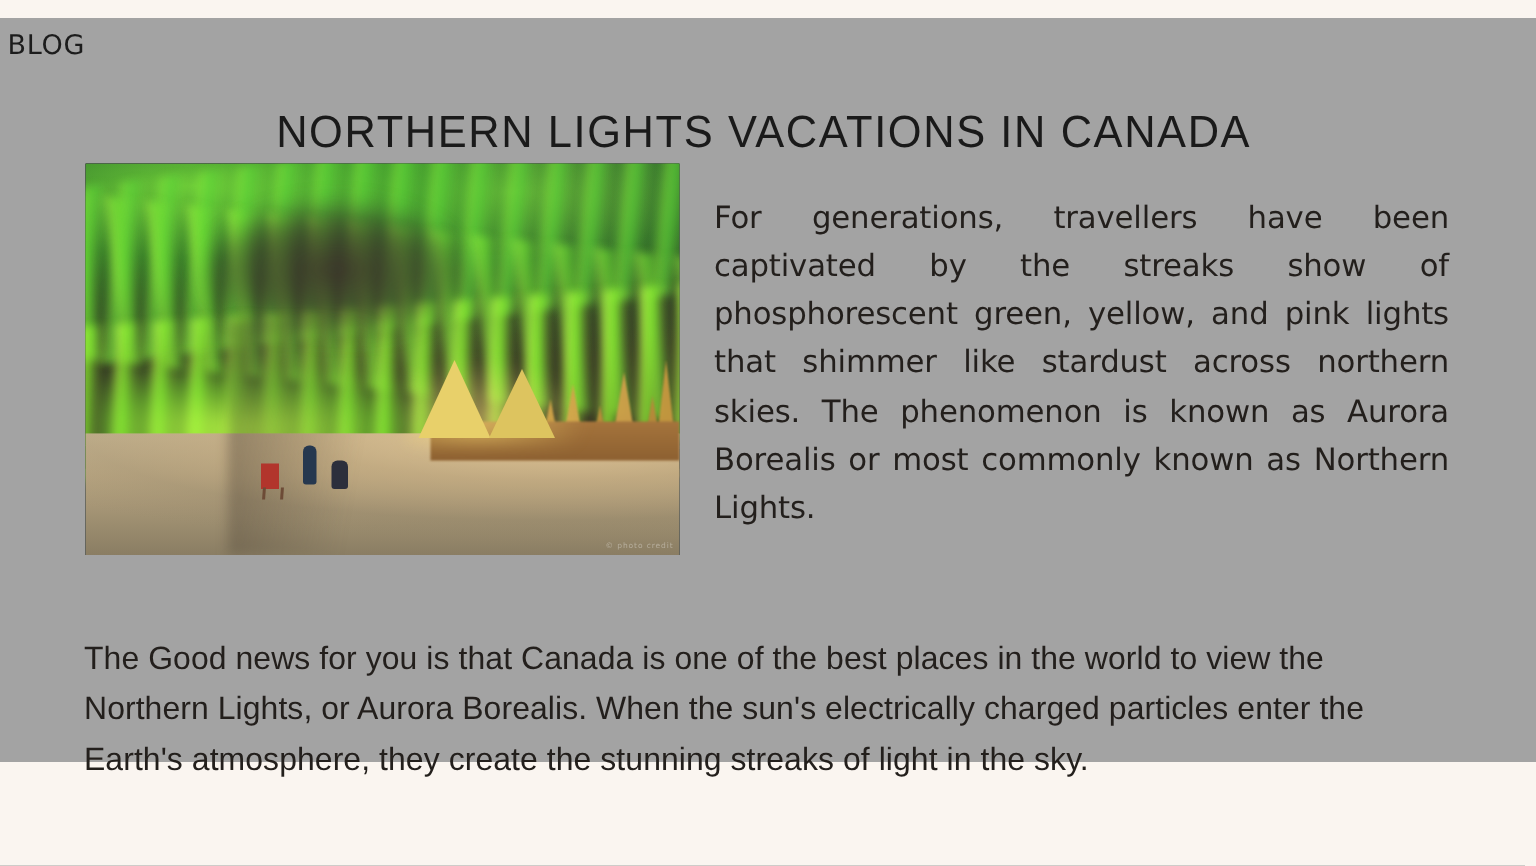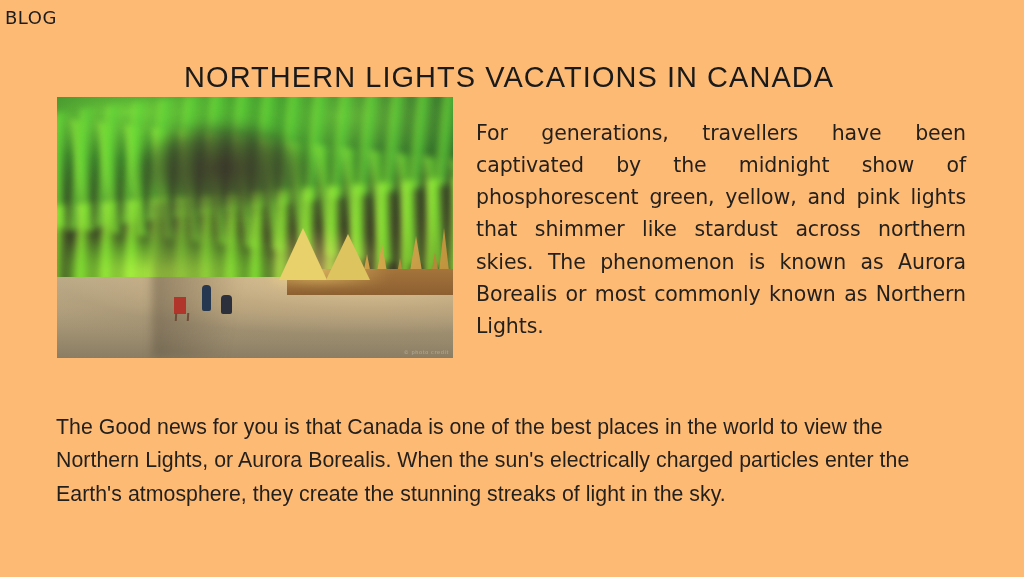--- a/index.html
+++ b/index.html
@@ -11,22 +11,23 @@
     width: 1024px;
     height: 577px;
     background: #faf5f0;
     font-family: "DejaVu Sans", sans-serif;
     overflow: hidden;
     position: relative;
   }
   .page {
     position: relative;
     width: 1024px;
-    height: 577px;
-    background: #fdba74;
+    height: 496px;
+    background: #a3a3a3;
+    margin-top: 12px;
   }
 
   
   .blog-label {
     position: absolute;
     left: 5px;
     top: 1px;
     font-family: "DejaVu Sans", sans-serif;
     font-size: 25px;
     line-height: 30px;
@@ -346,17 +347,17 @@
       <div class="teepee p1"></div>
       <div class="teepee p2"></div>
       <div class="ground-shadow"></div>
       <div class="chair"></div>
       <div class="person p-a"></div>
       <div class="person p-b"></div>
       <div class="watermark">© photo credit</div>
     </div>
   </div>
 
-  <p class="intro-paragraph">For generations, travellers have been captivated by the midnight show of phosphorescent green, yellow, and pink lights that shimmer like stardust across northern skies. The phenomenon is known as Aurora Borealis or most commonly known as Northern Lights.</p>
+  <p class="intro-paragraph">For generations, travellers have been captivated by the streaks show of phosphorescent green, yellow, and pink lights that shimmer like stardust across northern skies. The phenomenon is known as Aurora Borealis or most commonly known as Northern Lights.</p>
 
   <p class="body-paragraph">The Good news for you is that Canada is one of the best places in the world to view the Northern Lights, or Aurora Borealis. When the sun's electrically charged particles enter the Earth's atmosphere, they create the stunning streaks of light in the sky.</p>
 
 </div>
 
 </body></html>

